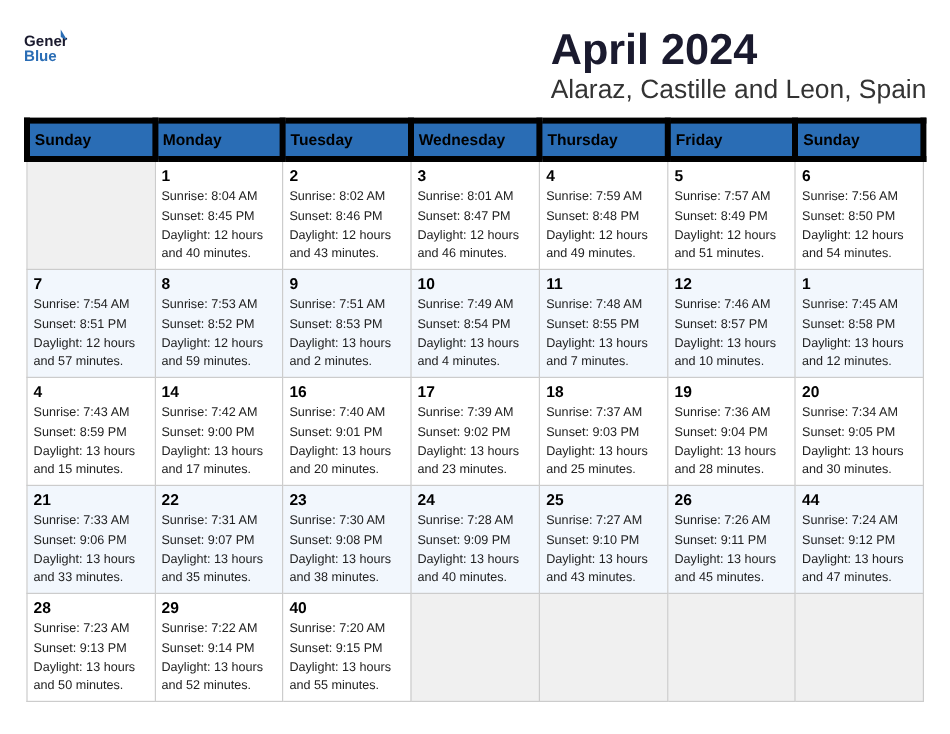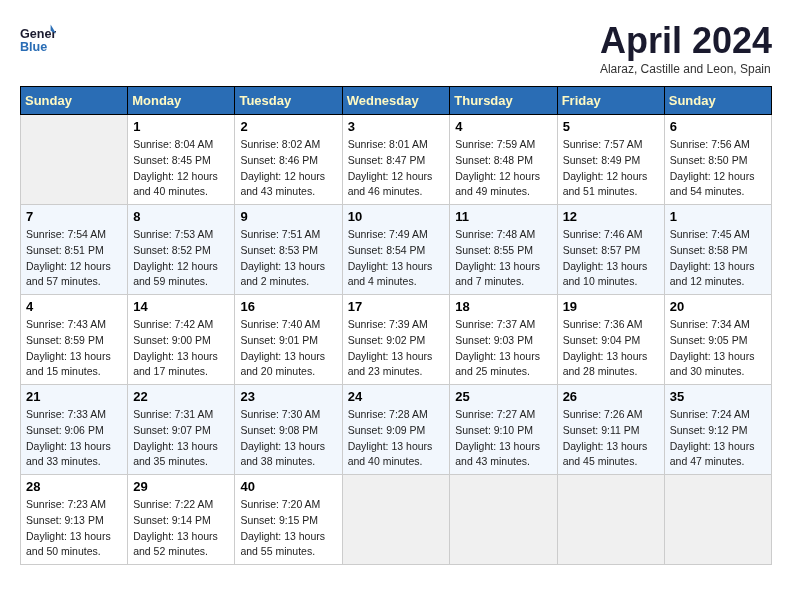--- a/index.html
+++ b/index.html
@@ -27,36 +27,36 @@
     }
     .title-block {
       text-align: left;
     }
     .month-title {
       font-size: 36px;
       font-weight: bold;
       color: #1a1a2e;
     }
     .subtitle {
-      font-size: 12px;
+      font-size: 22px;
       color: #333;
     }
     table {
       width: 100%;
       border-collapse: collapse;
       font-size: 11px;
     }
     thead tr th {
       background-color: #2a6db5;
-      color: #fef9c3;
+      color: #000000;
       padding: 6px 4px;
       text-align: left;
       font-size: 13px;
       font-weight: bold;
-      border: 1px solid #000000;
+      border: 5px solid #000000;
     }
     tbody tr td {
       border: 1px solid #ccc;
       vertical-align: top;
       padding: 4px 5px;
       width: 108px;
       min-height: 80px;
     }
     .day-number {
       font-weight: bold;
@@ -218,21 +218,21 @@
         </td>
         <td>
           <span class="day-number">25</span>
           <div class="day-info">Sunrise: 7:27 AM<br>Sunset: 9:10 PM<br>Daylight: 13 hours and 43 minutes.</div>
         </td>
         <td>
           <span class="day-number">26</span>
           <div class="day-info">Sunrise: 7:26 AM<br>Sunset: 9:11 PM<br>Daylight: 13 hours and 45 minutes.</div>
         </td>
         <td>
-          <span class="day-number">35</span>
+          <span class="day-number">44</span>
           <div class="day-info">Sunrise: 7:24 AM<br>Sunset: 9:12 PM<br>Daylight: 13 hours and 47 minutes.</div>
         </td>
       </tr>
       <tr>
         <td>
           <span class="day-number">28</span>
           <div class="day-info">Sunrise: 7:23 AM<br>Sunset: 9:13 PM<br>Daylight: 13 hours and 50 minutes.</div>
         </td>
         <td>
           <span class="day-number">29</span>

